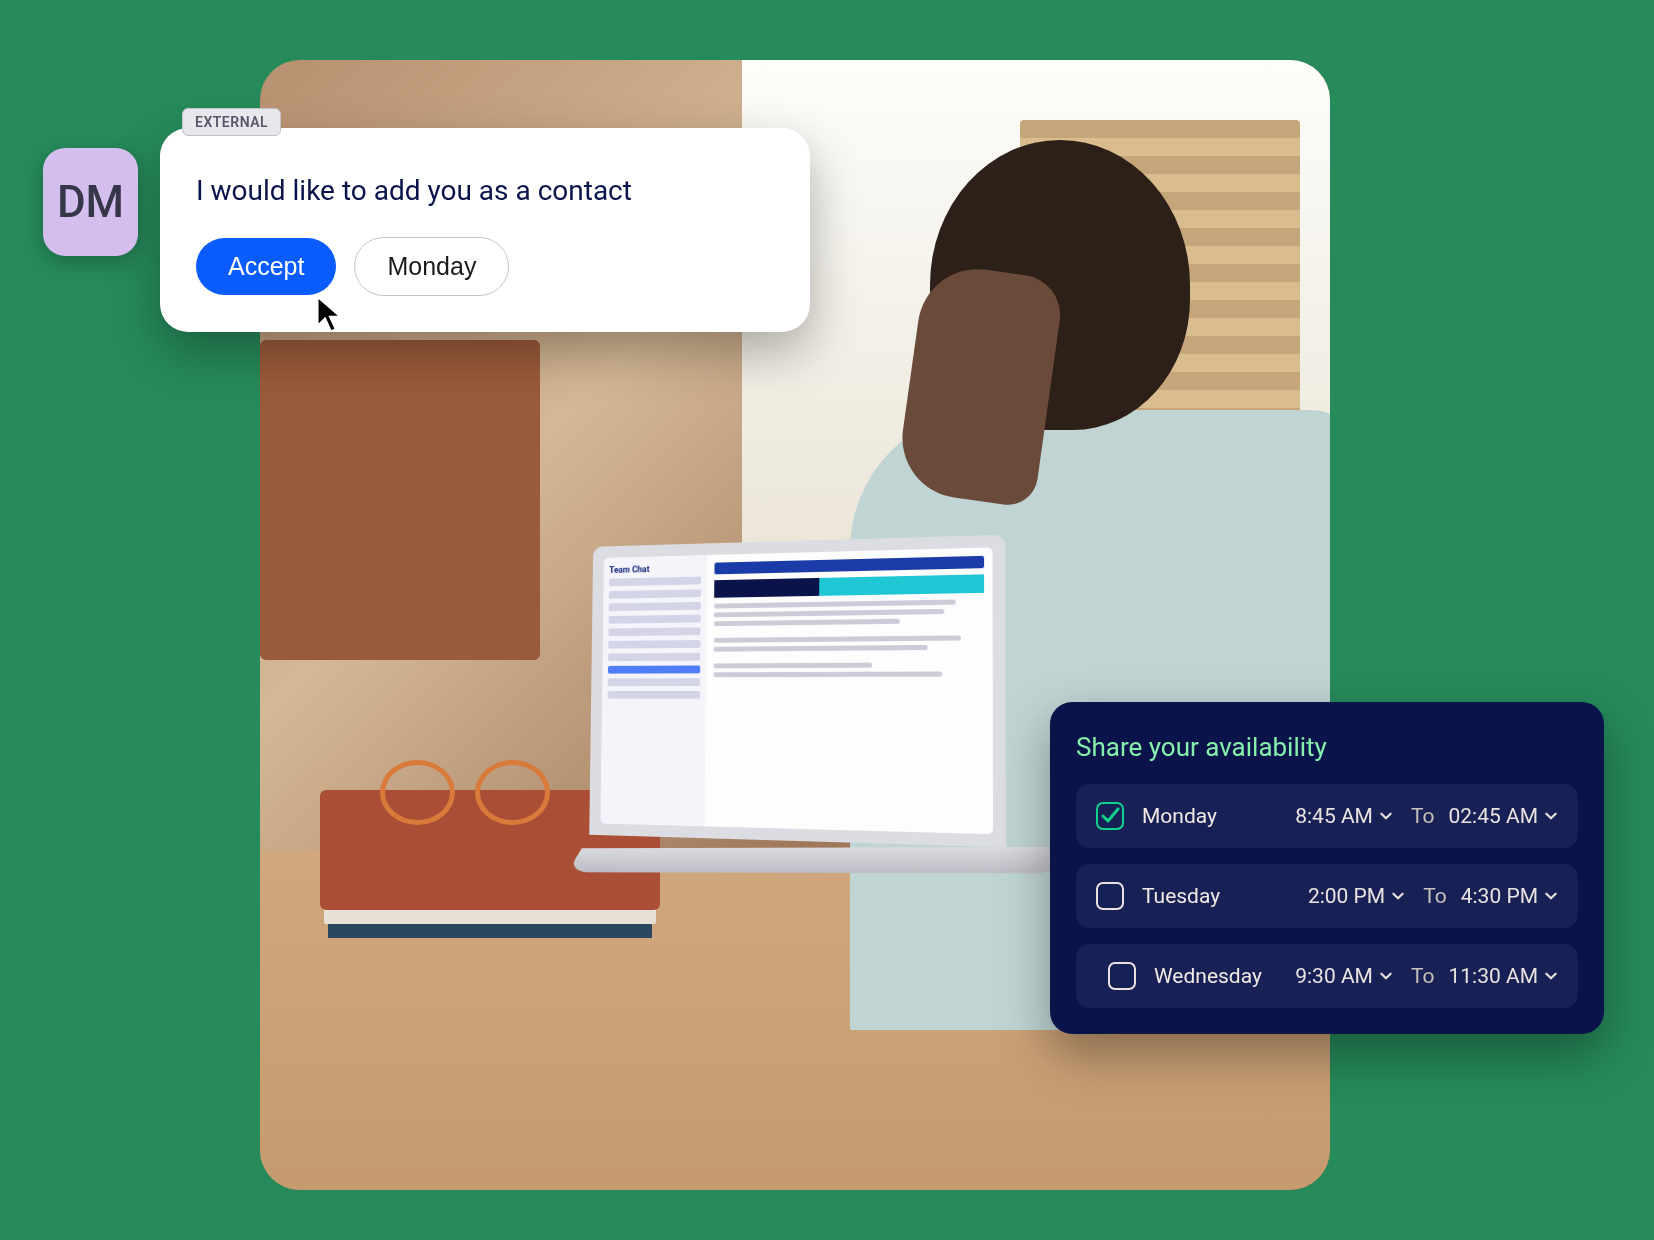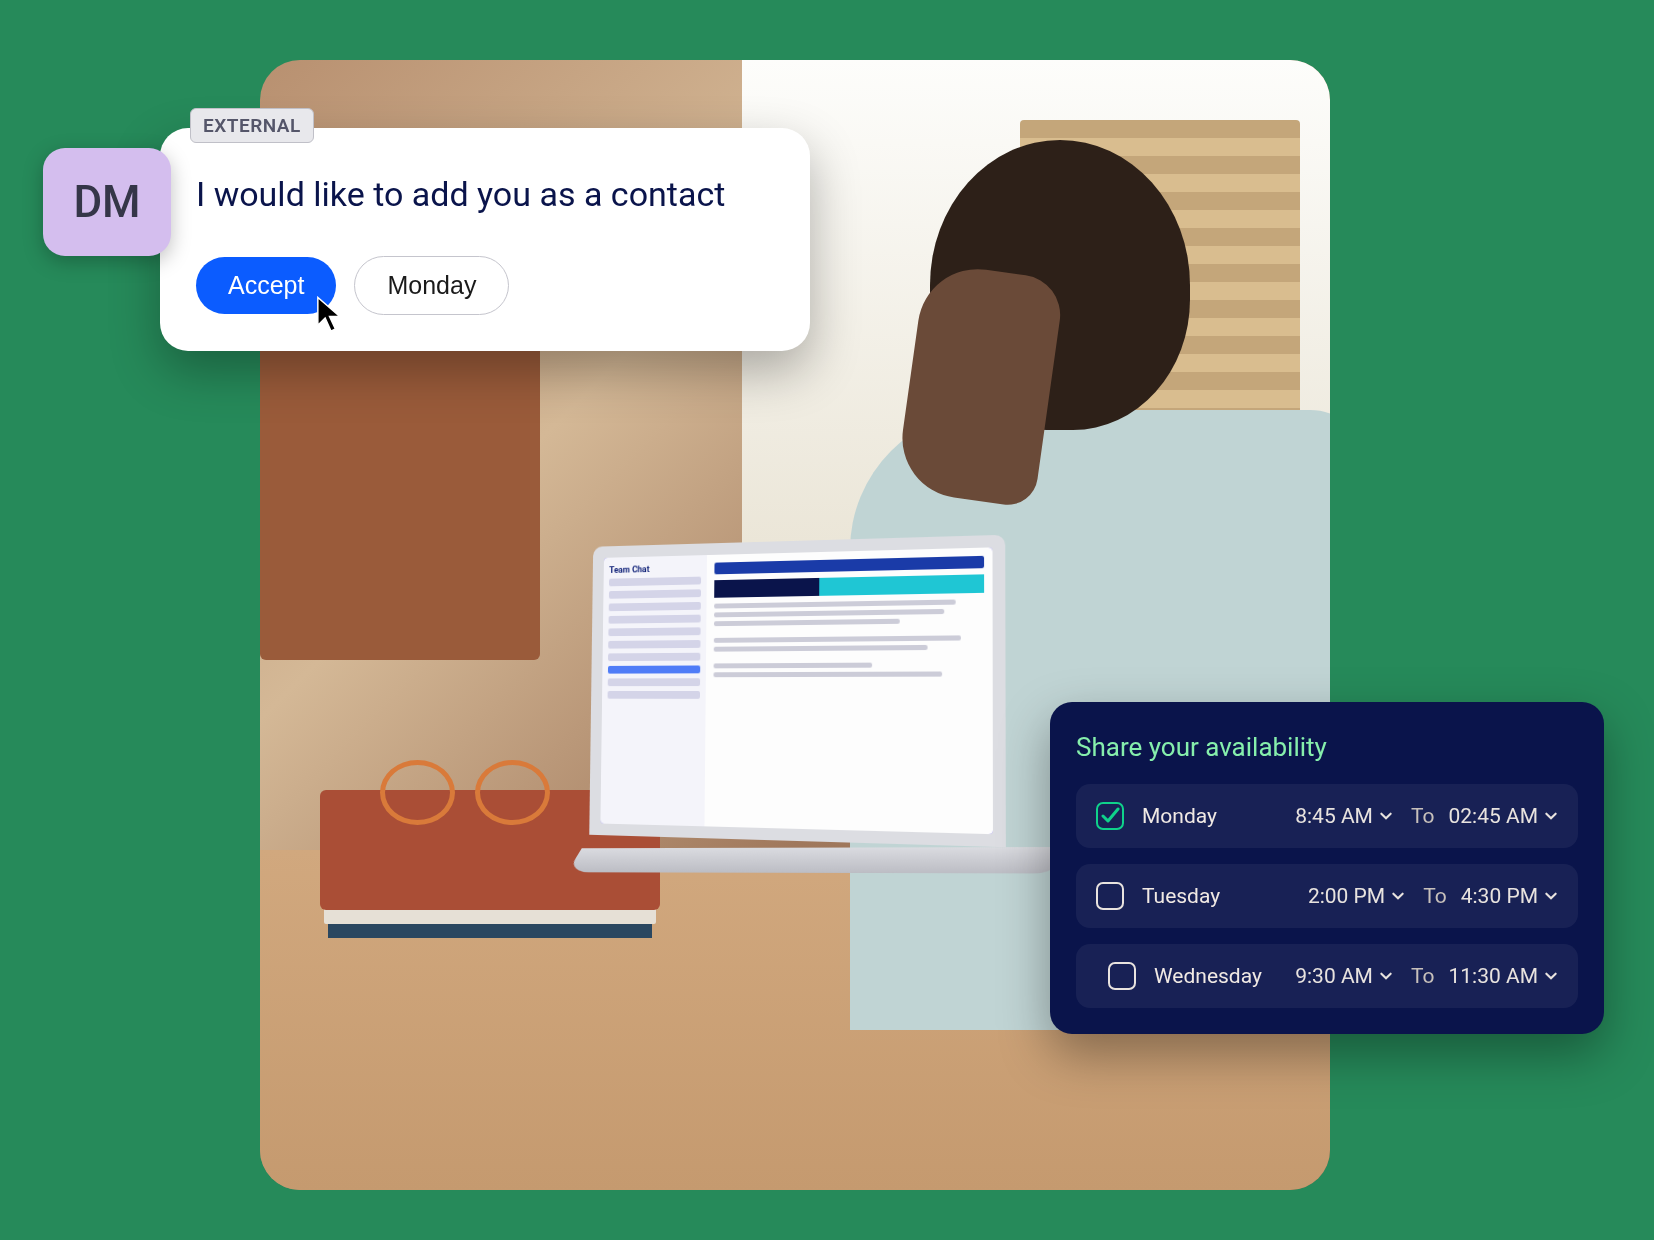--- a/index.html
+++ b/index.html
@@ -187,42 +187,42 @@
       background: #6a4a38;
       border-radius: 60px 40px 30px 60px;
       transform: rotate(8deg);
     }
     
     
     .avatar {
       position: absolute;
       left: 43px;
       top: 148px;
-      width: 128px;
+      width: 95px;
       height: 108px;
       background: #d4beee;
       border-radius: 22px;
       display: flex;
       align-items: center;
       justify-content: center;
       font-size: 44px;
       font-weight: 500;
       color: #353648;
       box-shadow: 0 6px 20px rgba(0,0,0,0.25);
     }
     
     .external-tag {
       position: absolute;
-      left: 190px;
+      left: 182px;
       top: 108px;
       background: #e8e8ec;
       border: 1px solid #c0c0c8;
       border-radius: 6px;
       padding: 5px 12px;
-      font-size: 19px;
+      font-size: 14px;
       font-weight: 600;
       color: #55566a;
       letter-spacing: 0.5px;
     }
     
     .request-card {
       position: absolute;
       left: 160px;
       top: 128px;
       width: 650px;
@@ -232,23 +232,23 @@
       box-shadow: 0 20px 50px rgba(0,0,0,0.3);
       z-index: -1;
     }
     
     .photo-card { z-index: 1; }
     .request-card { z-index: 2; }
     .external-tag { z-index: 3; }
     .avatar { z-index: 3; }
     
     .request-text {
-      font-size: 34px;
+      font-size: 28px;
       color: #0a144b;
-      margin-bottom: 42px;
+      margin-bottom: 30px;
       font-weight: 400;
     }
     
     .btn-row {
       display: flex;
       gap: 18px;
       align-items: center;
     }
     .btn {
       padding: 14px 32px;

